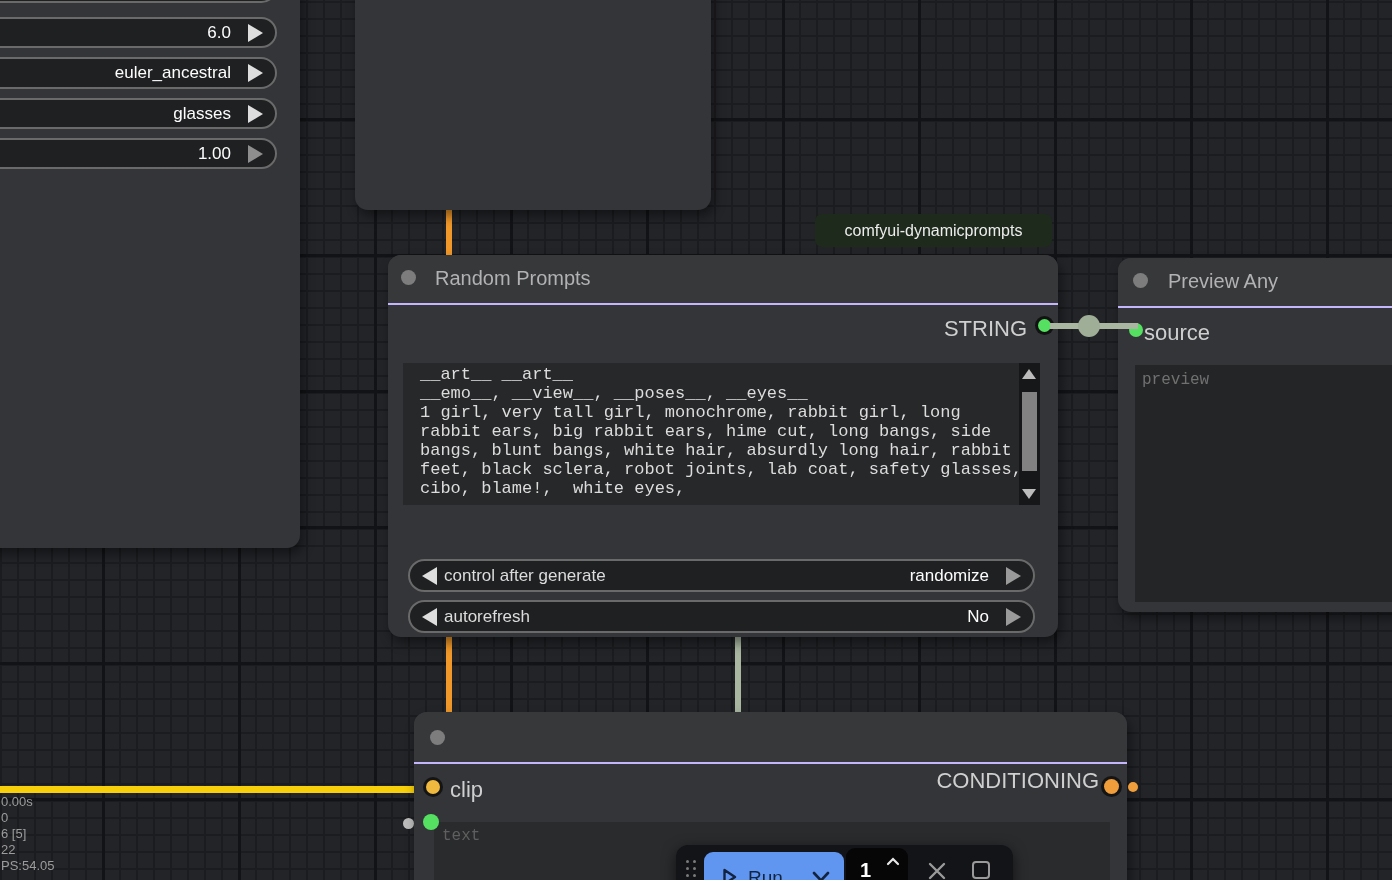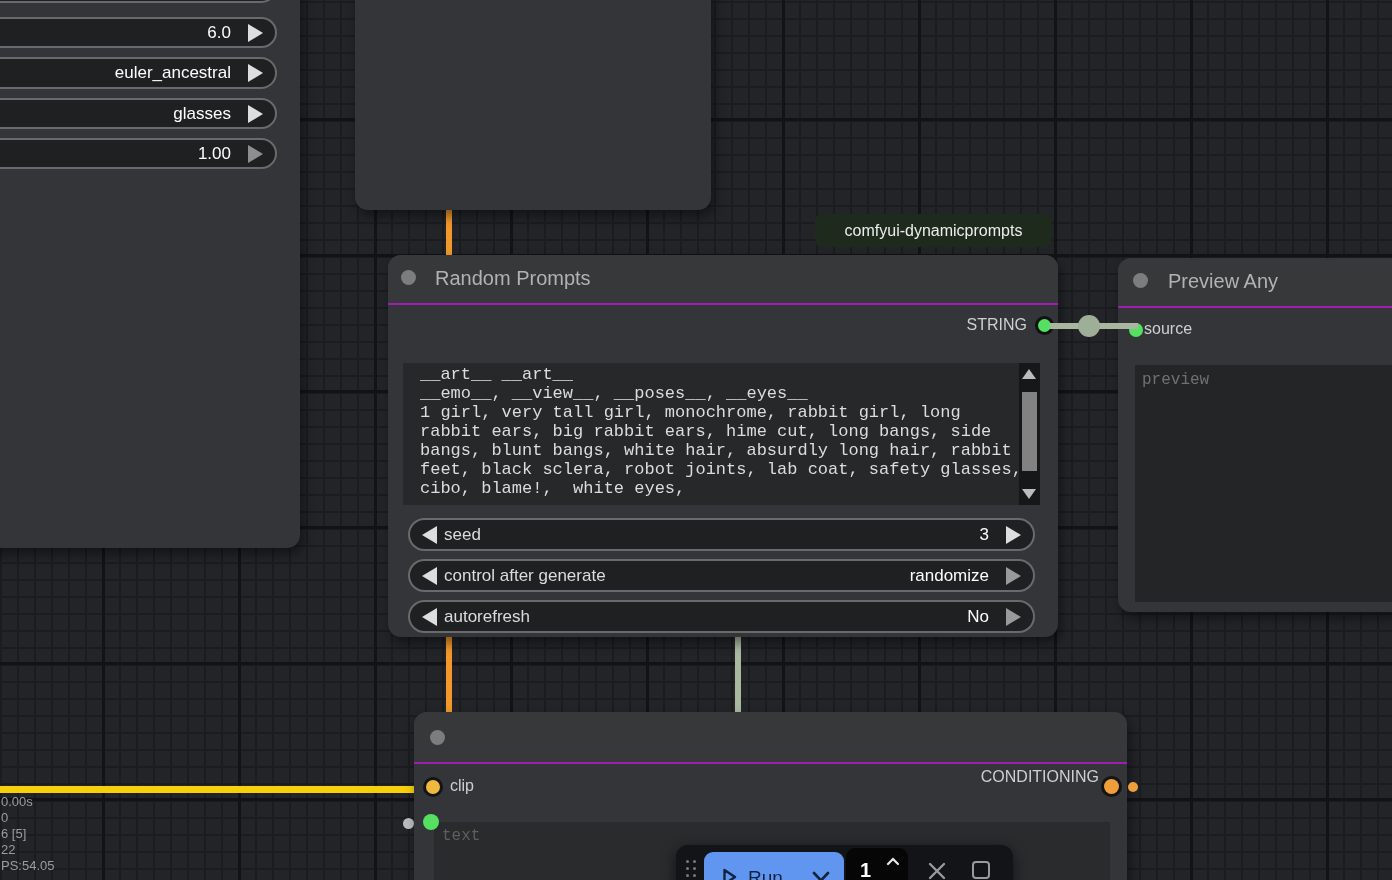--- a/index.html
+++ b/index.html
@@ -14,25 +14,25 @@
       linear-gradient(90deg,#1b1c1f 2px,transparent 2px);
     background-size:136px 136px,136px 136px,17px 17px,17px 17px;
     background-position:-34px -18px,-34px -18px,0px 1px,0px 1px;
   }
   .node{
     position:absolute;background:#333538;border-radius:13px;
     box-shadow:3px 6px 12px rgba(0,0,0,.45);
   }
   .node-header{
     position:absolute;left:0;right:0;top:0;height:48px;
-    border-bottom:2px solid #a21caf;border-radius:13px 13px 0 0;
+    border-bottom:2px solid #c4b5fd;border-radius:13px 13px 0 0;
   }
   .node-dot{position:absolute;width:15px;height:15px;border-radius:50%;background:#7d7d7d;}
   .node-title{position:absolute;font-size:20px;color:#b2b2b4;white-space:nowrap;}
-  .slot-label{position:absolute;font-size:16px;color:#cfcfcf;white-space:nowrap;}
+  .slot-label{position:absolute;font-size:22px;color:#cfcfcf;white-space:nowrap;}
   .socket{position:absolute;border-radius:50%;}
   .widget-pill{
     position:absolute;background:#1f2022;border:2px solid #6a6a6a;border-radius:17px;
     box-sizing:border-box;
   }
   .pill-name{position:absolute;left:34px;top:50%;transform:translateY(-50%);font-size:17px;color:#dcdcdc;white-space:nowrap;}
   .pill-value{position:absolute;right:44px;top:50%;transform:translateY(-50%);font-size:17px;color:#fdfdfd;white-space:nowrap;}
   .arr-r{position:absolute;right:12px;top:50%;transform:translateY(-50%);width:0;height:0;
     border-top:9px solid transparent;border-bottom:9px solid transparent;border-left:15px solid #dedede;}
   .arr-l{position:absolute;left:12px;top:50%;transform:translateY(-50%);width:0;height:0;
@@ -108,26 +108,20 @@
 feet, black sclera, robot joints, lab coat, safety glasses,
 cibo, blame!,  white eyes,</div>
 
       <div style="position:absolute;right:0;top:0;width:21px;height:142px;background:#161718;">
         <div class="sb-arrow-up" style="position:absolute;left:3px;top:6px;"></div>
         <div style="position:absolute;left:3px;top:29px;width:15px;height:79px;background:#828282;"></div>
         <div class="sb-arrow-dn" style="position:absolute;left:3px;bottom:6px;"></div>
       </div>
     </div>
 
-    <div class="widget-pill" style="left:20px;top:263px;width:627px;height:33px;">
-      <span class="arr-l"></span>
-      <span class="pill-name">seed</span>
-      <span class="pill-value">3</span>
-      <span class="arr-r"></span>
-    </div>
     <div class="widget-pill" style="left:20px;top:304px;width:627px;height:33px;">
       <span class="arr-l"></span>
       <span class="pill-name">control after generate</span>
       <span class="pill-value">randomize</span>
       <span class="arr-r" style="border-left-color:#9a9a9a;"></span>
     </div>
     <div class="widget-pill" style="left:20px;top:345px;width:627px;height:33px;">
       <span class="arr-l"></span>
       <span class="pill-name">autorefresh</span>
       <span class="pill-value">No</span>

